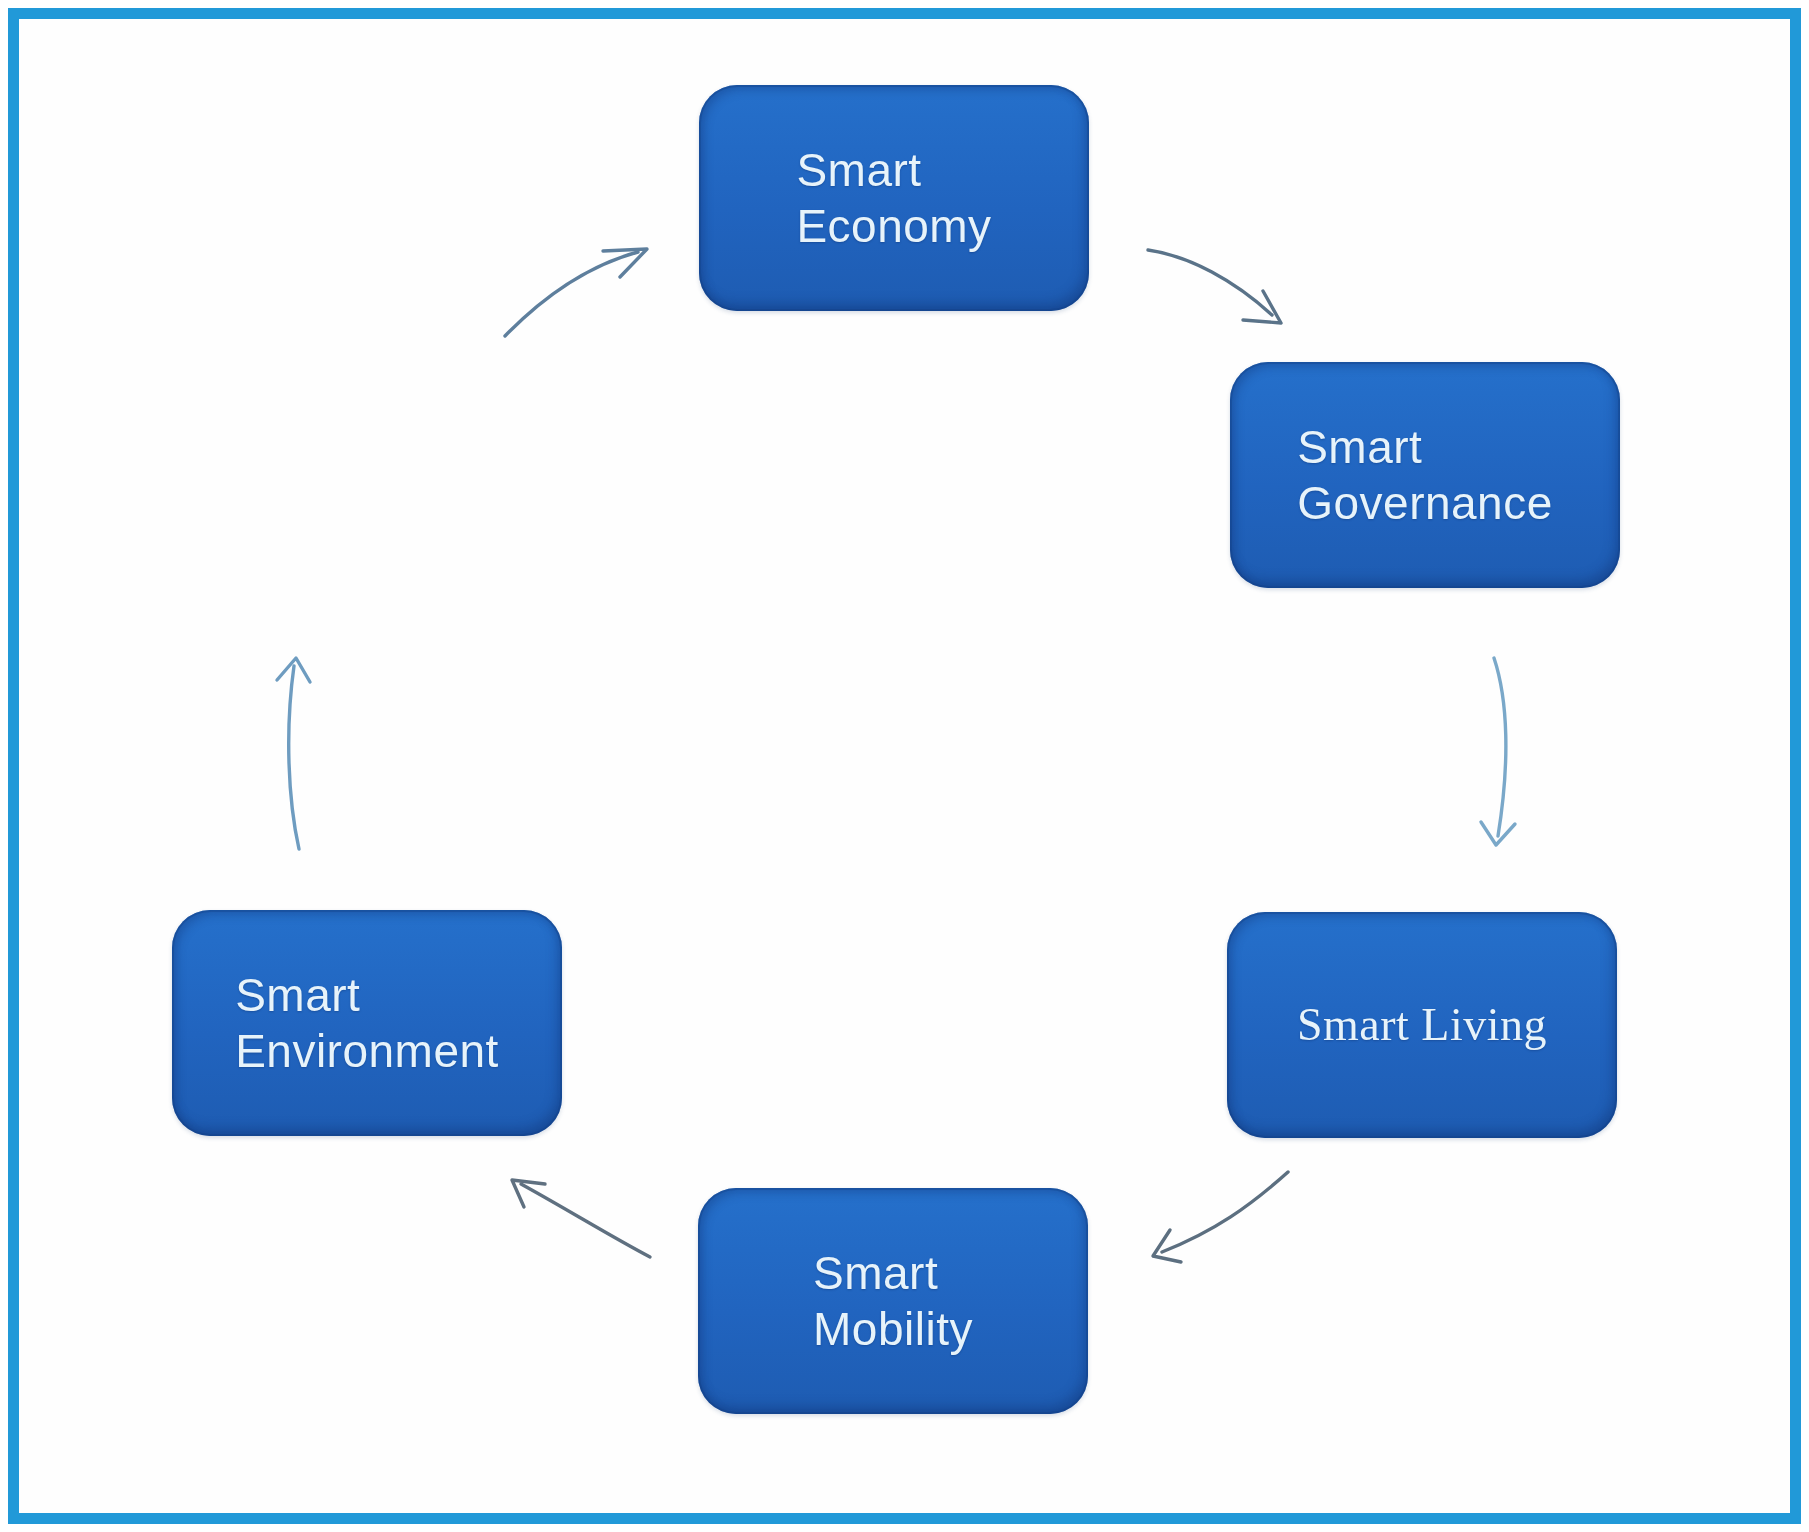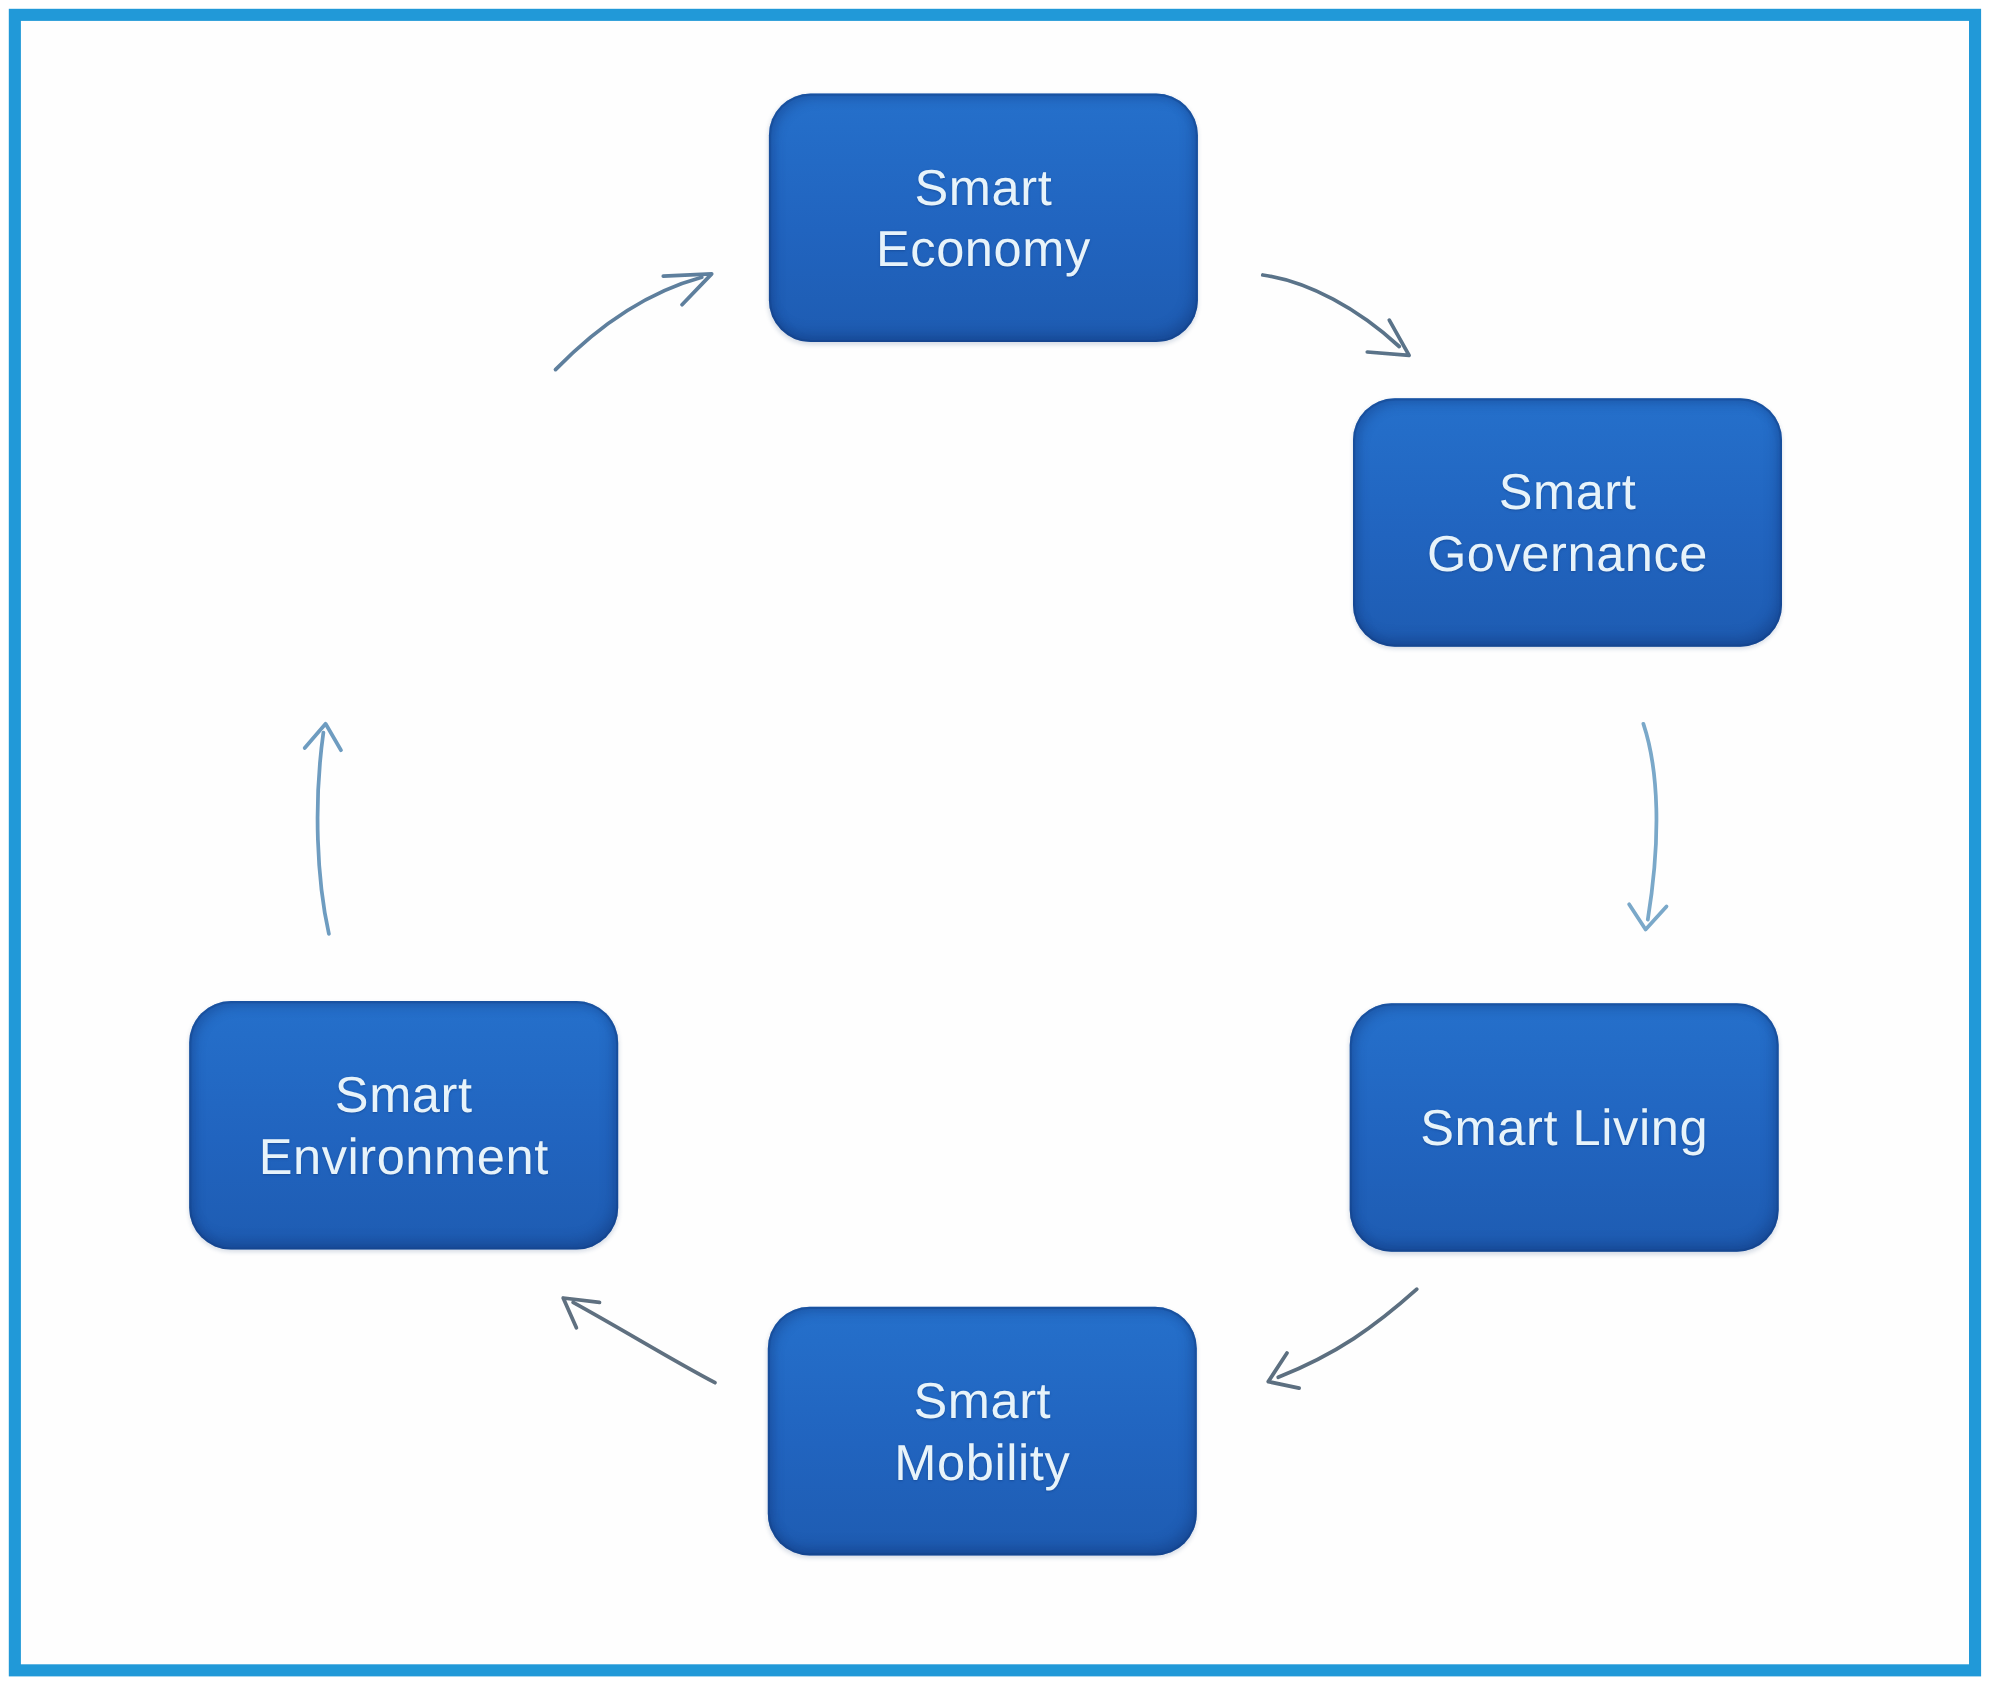--- a/index.html
+++ b/index.html
@@ -28,33 +28,33 @@
     border-radius: 38px;
     background: linear-gradient(180deg, #2570cb 0%, #2164bf 55%, #1e5cb2 100%);
     box-shadow:
       inset 0 0 0 2px rgba(16, 62, 133, 0.35),
       inset 5px 5px 10px rgba(15, 45, 110, 0.30),
       inset -4px -7px 12px rgba(12, 40, 100, 0.35),
       0 2px 4px rgba(40, 70, 120, 0.18);
     display: flex;
     align-items: center;
     justify-content: center;
-    text-align: center;
+    text-align: left;
   }
   .node-label {
     color: #e7f3fa;
     font-size: 46px;
     line-height: 56px;
     letter-spacing: 0.5px;
     white-space: pre-line;
     text-shadow: 0 1px 2px rgba(10, 40, 100, 0.35);
   }
   #node-smart-economy     { left: 699px;  top: 85px;  }
   #node-smart-governance  { left: 1230px; top: 362px; }
-  #node-smart-living      { left: 1227px; top: 912px; }
+  #node-smart-living      { left: 1227px; top: 912px; font-family: Liberation Serif, serif; }
   #node-smart-mobility    { left: 698px;  top: 1188px;}
   #node-smart-environment { left: 172px;  top: 910px; }
   #node-smart-people      { left: 172px;  top: 362px; }
   #arrow-layer {
     position: absolute;
     left: 0; top: 0;
     width: 1809px;
     height: 1532px;
     pointer-events: none;
   }

